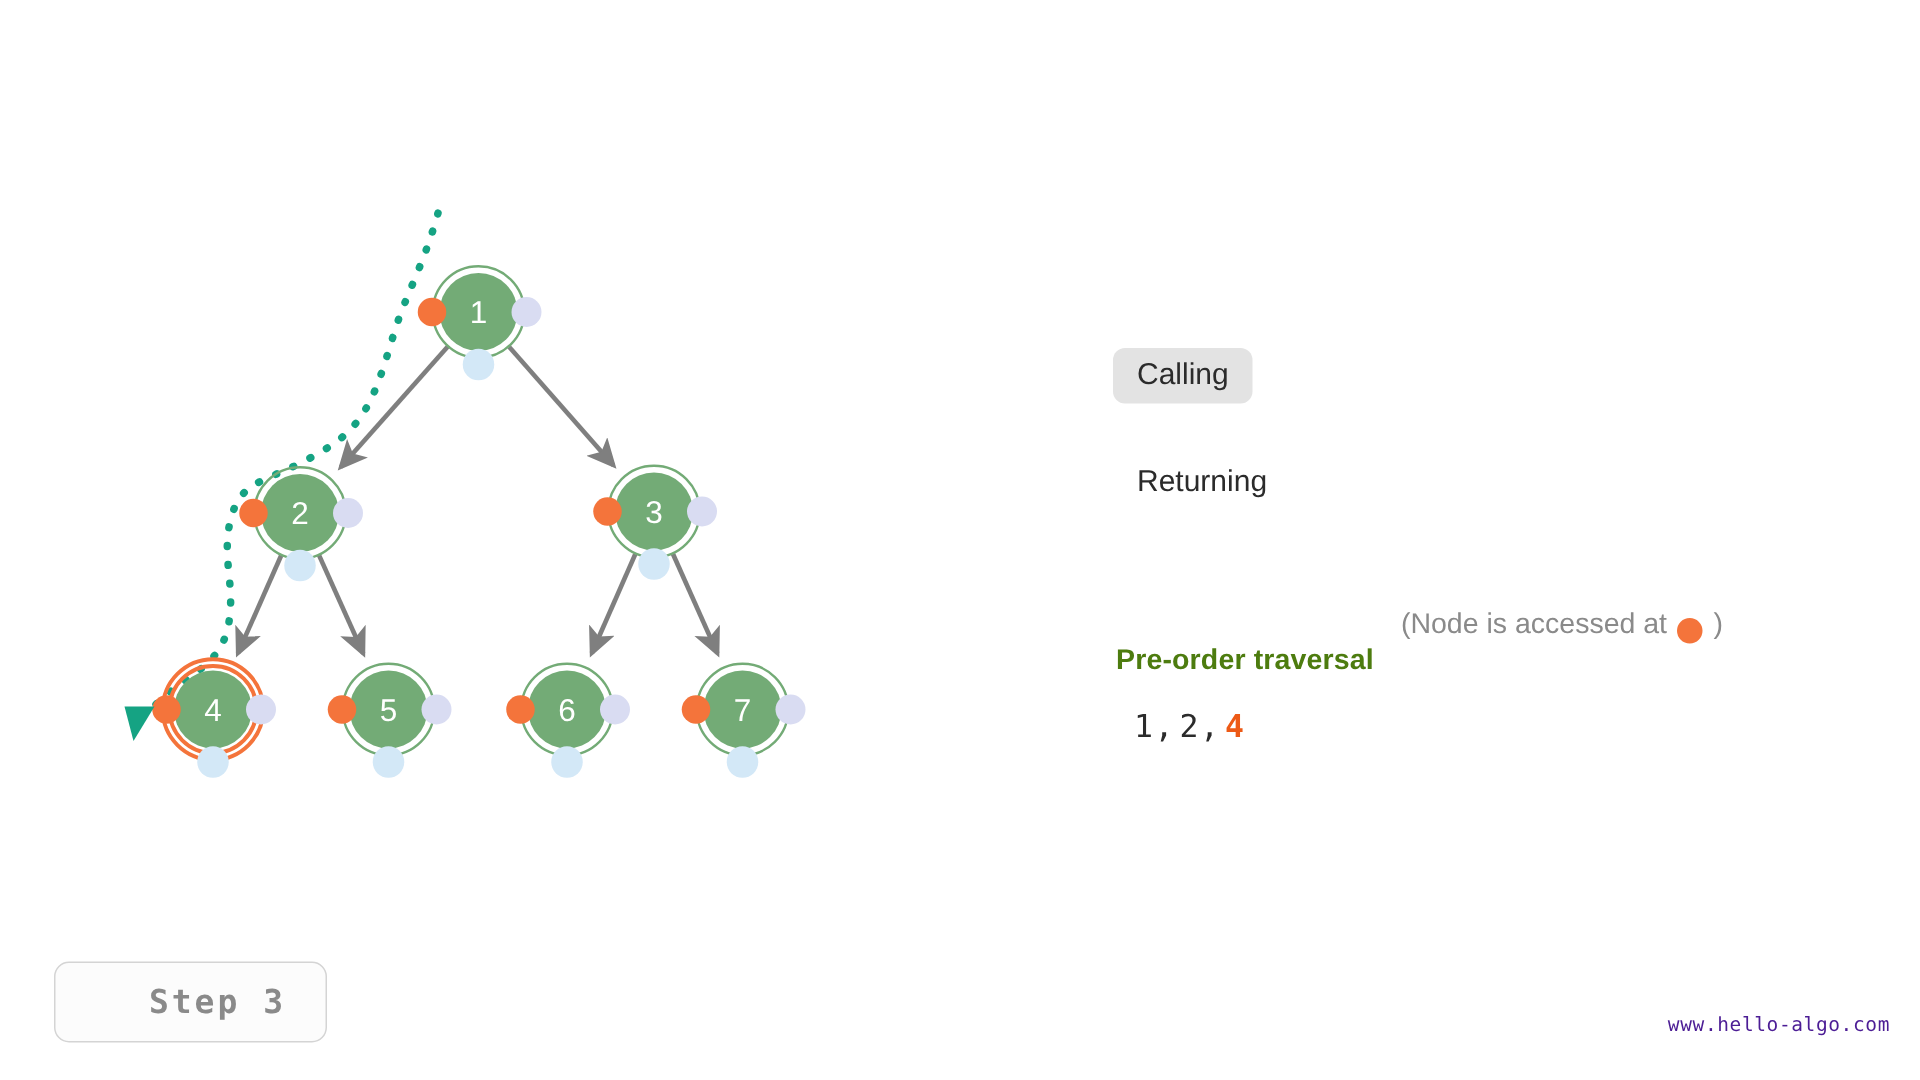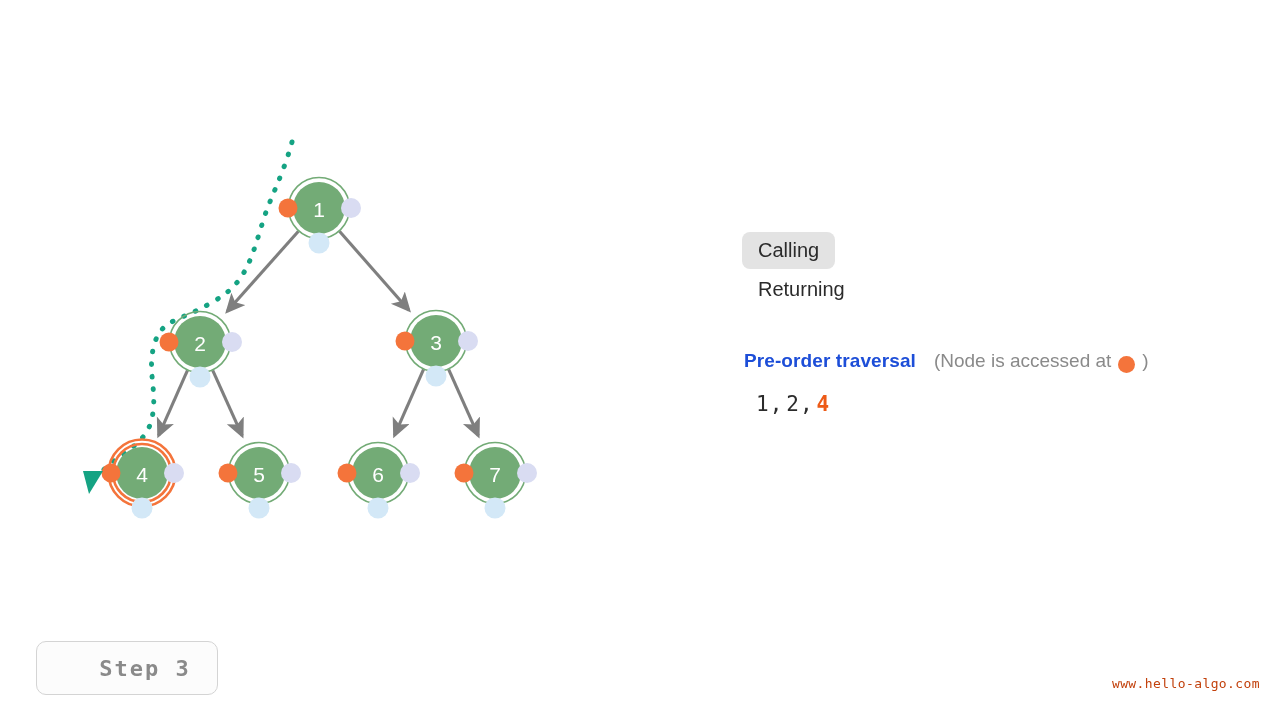--- a/index.html
+++ b/index.html
@@ -39,42 +39,44 @@
     color: #2b2b2b;
     padding: 8px 16px 9px 16px;
     border-radius: 8px;
     line-height: 1;
   }
   .state-badge.active {
     background: #e3e3e3;
   }
   .state-badge.inactive {
     background: transparent;
+    margin-top: 32px;
   }
   #state-list {
     display: flex;
     flex-direction: column;
     align-items: flex-start;
     gap: 2px;
   }
 
   #traversal-block {
     margin-top: 42px;
   }
   #traversal-heading {
     display: flex;
     align-items: center;
     font-size: 19px;
     white-space: nowrap;
     padding-left: 2px;
   }
   #traversal-title {
     font-weight: bold;
-    color: #1d4ed8;
+    color: #4d7c0f;
     letter-spacing: 0.1px;
+    margin-top: 48px;
   }
   #traversal-note {
     color: #8a8a8a;
     margin-left: 18px;
     display: flex;
     align-items: flex-end;
   }
   .note-dot {
     display: inline-block;
     width: 17px;
@@ -123,21 +125,21 @@
     padding-left: 36px;
   }
 
   
   #watermark {
     position: absolute;
     right: 20px;
     top: 676px;
     font-family: "DejaVu Sans Mono", monospace;
     font-size: 13px;
-    color: #c2410c;
+    color: #4c1d95;
     letter-spacing: 0.4px;
   }
 
   
   .node-label {
     font-family: "Liberation Sans", sans-serif;
     font-size: 21px;
     fill: #ffffff;
     text-anchor: middle;
     dominant-baseline: central;

